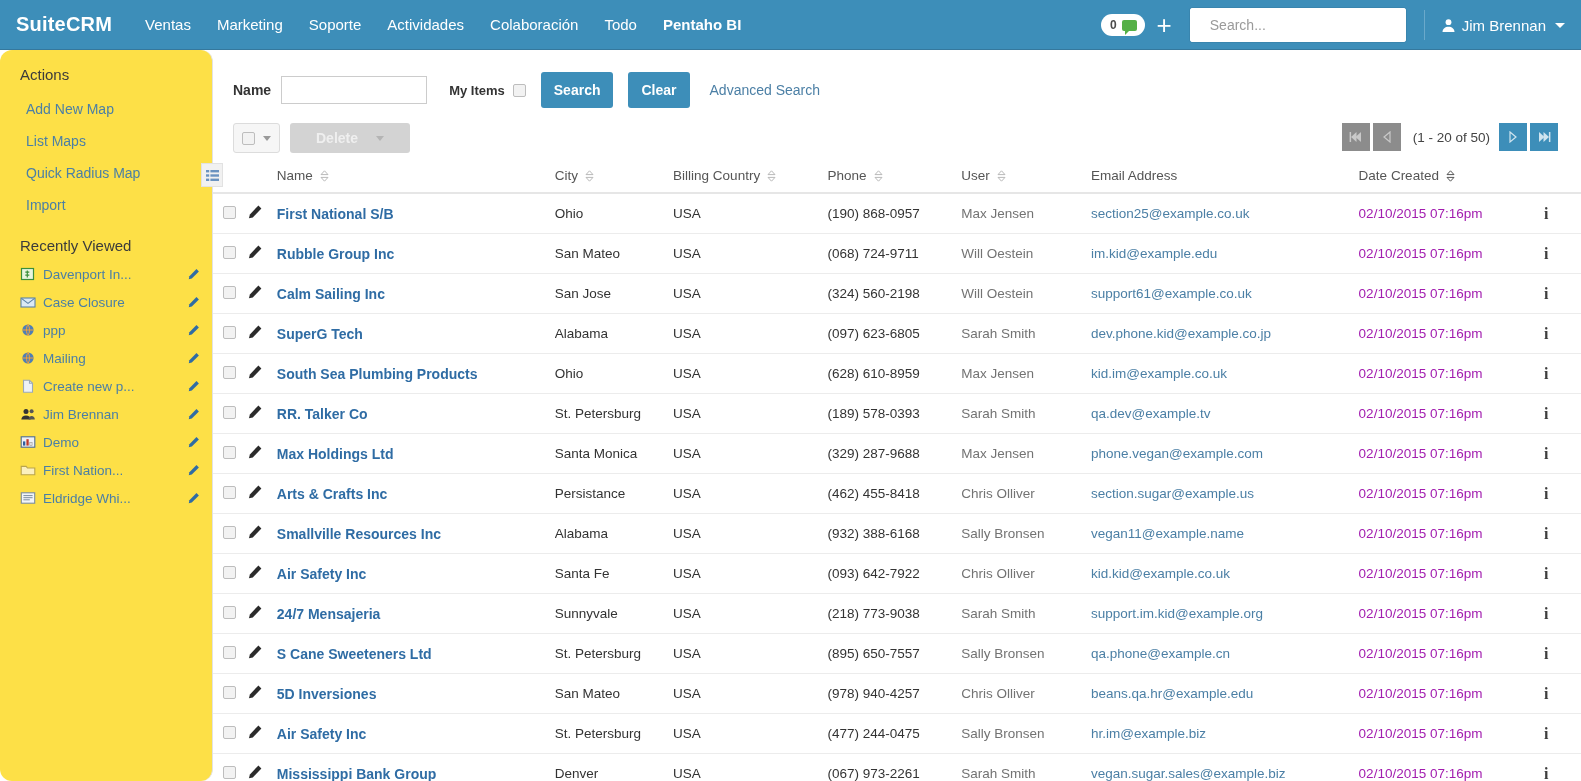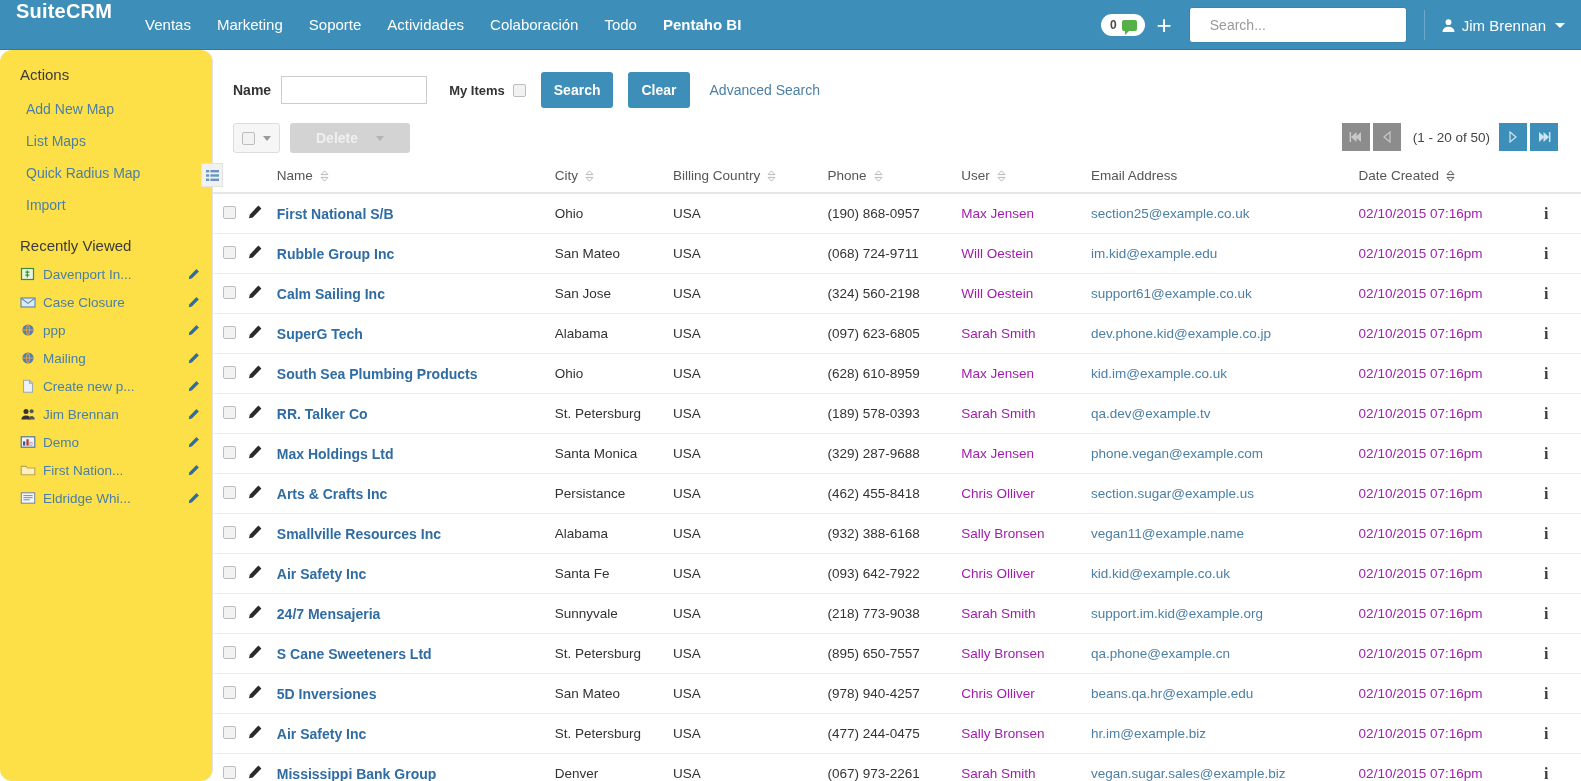--- a/index.html
+++ b/index.html
@@ -9,20 +9,21 @@
     overflow: hidden;
     background: #ffffff;
     font-family: "Liberation Sans", sans-serif;
   }
 
   
   #navbar {
     height: 50px;
     background: #3d8eb9;
     display: flex;
+    align-items: center;
     position: relative;
     border-bottom: 1px solid #35789d;
   }
   #brand {
     color: #ffffff;
     font-size: 20px;
     font-weight: bold;
     padding: 0 22px 0 16px;
     letter-spacing: .2px;
     white-space: nowrap;
@@ -270,21 +271,21 @@
   }
   .th-in { display: inline-flex; align-items: center; gap: 7px; cursor: pointer; }
   tbody td {
     font-size: 13.5px;
     padding: 10px 0;
     border-bottom: 1px solid #ececec;
     color: #333;
     white-space: nowrap; overflow: hidden;
   }
   .c-name a { color: #2f6ca4; font-weight: bold; font-size: 14px; text-decoration: none; cursor: pointer; }
-  .c-user { color: #a21caf; cursor: pointer; }
+  .c-user { color: #737373; cursor: pointer; }
   .c-mail { color: #4b7fa5; cursor: pointer; }
   .c-date { color: #a21caf; }
   .c-chk { width: 32px; padding-left: 10px; }
   .c-pencil { width: 30px; }
   .c-info { width: 36px; text-align: left; }
   .info-i {
     font-family: "Liberation Serif", serif;
     font-weight: bold; font-size: 16px; color: #3d3d3d;
     cursor: pointer;
   }

